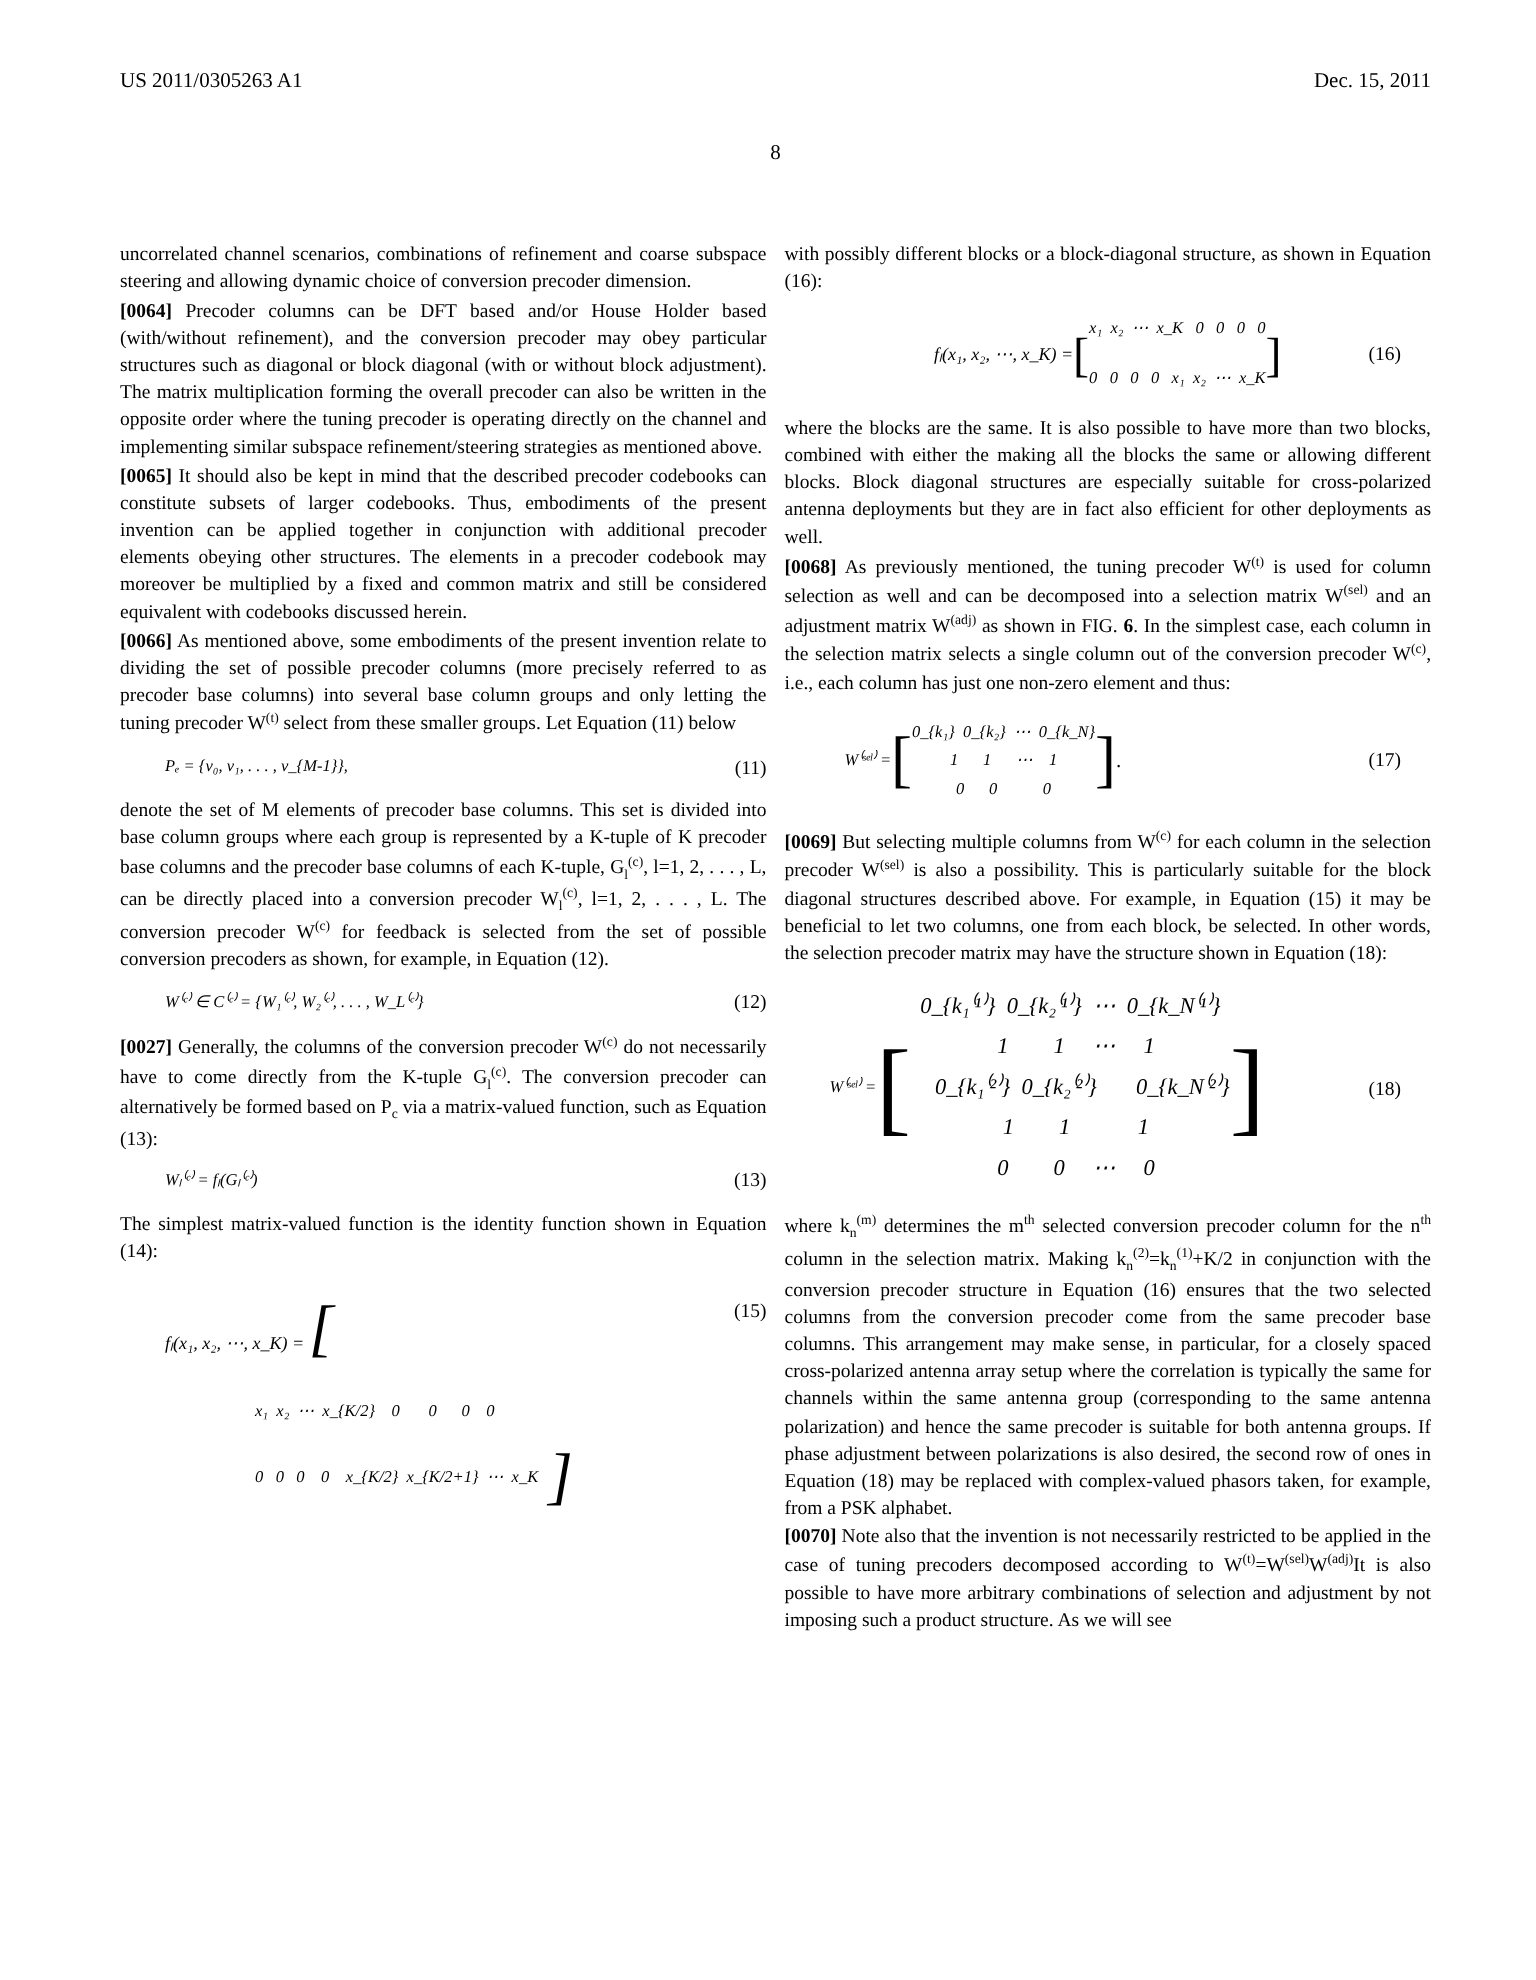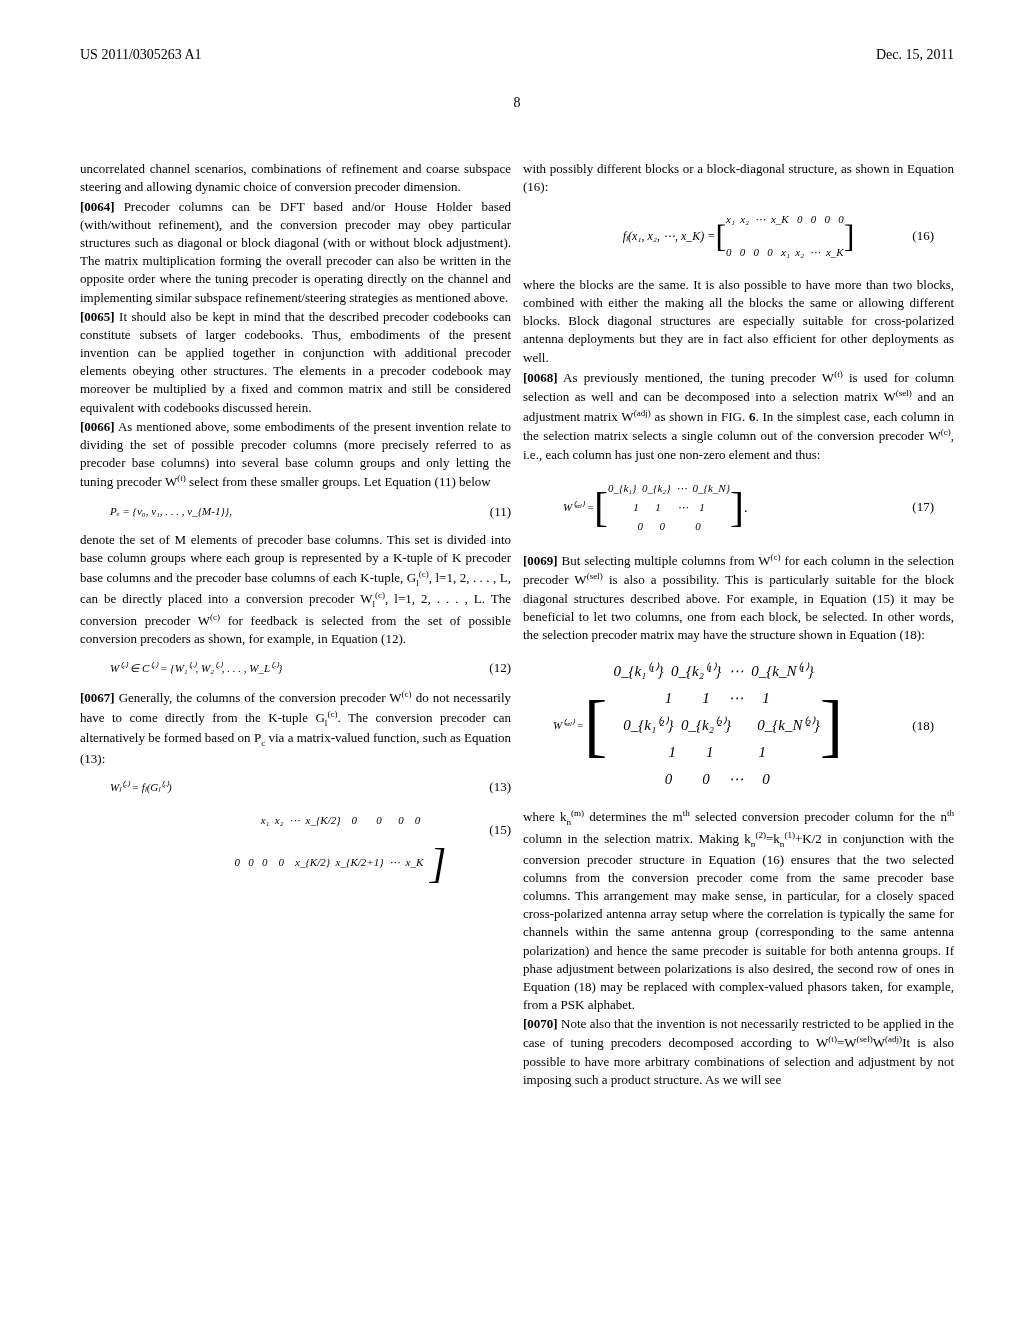--- a/index.html
+++ b/index.html
@@ -99,33 +99,37 @@
       <span>denote the set of M elements of precoder base columns. This set is divided into base column groups where each group is represented by a K-tuple of K precoder base columns and the precoder base columns of each K-tuple, G</span><sub>l</sub><sup>(c)</sup><span>, l=1, 2, . . . , L, can be directly placed into a conversion precoder W</span><sub>l</sub><sup>(c)</sup><span>, l=1, 2, . . . , L. The conversion precoder W</span><sup>(c)</sup><span> for feedback is selected from the set of possible conversion precoders as shown, for example, in Equation (12).</span>
     </p>
 
     <div class="eq-block">
       <span>W⁽ᶜ⁾ ∈ C⁽ᶜ⁾ = {W₁⁽ᶜ⁾, W₂⁽ᶜ⁾, . . . , W_L⁽ᶜ⁾}</span>
       <span class="eq-num">(12)</span>
     </div>
 
 
     <p class="para-start">
-      <span class="label">[0067]</span><span> Generally, the columns of the conversion precoder W</span><sup>(c)</sup><span> do not necessarily have to come directly from the K-tuple G</span><sub>l</sub><sup>(c)</sup><span>. The conversion precoder can alternatively be formed based on P</span><sub>c</sub><span> via a matrix-valued function, such as Equation (13):</span>
+      <span class="label">[0027]</span><span> Generally, the columns of the conversion precoder W</span><sup>(c)</sup><span> do not necessarily have to come directly from the K-tuple G</span><sub>l</sub><sup>(c)</sup><span>. The conversion precoder can alternatively be formed based on P</span><sub>c</sub><span> via a matrix-valued function, such as Equation (13):</span>
     </p>
 
     <div class="eq-block">
       <span>Wₗ⁽ᶜ⁾ = fₗ(Gₗ⁽ᶜ⁾)</span>
       <span class="eq-num">(13)</span>
     </div>
 
-
-
-
-    <div class="eq-block-centered" style="text-align:center; margin-left:30px;">
+    <p>The simplest matrix-valued function is the identity function shown in Equation (14):</p>
+
+
+
+    <div class="eq-block-centered" style="text-align:left; margin-left:30px;">
       <span class="eq-num" style="right:0; top:8px; transform:none;">(15)</span>
+      <div style="font-style:italic; font-size:12px;">
+        <span>fₗ(x₁, x₂, ⋯, x_K) = </span><span class="bracket-big">[</span>
+      </div>
       <div style="margin-left:60px; margin-top:18px; font-style:italic; font-size:11px;">
         <div style="white-space:pre;">x₁  x₂  ⋯  x_{K/2}    0       0      0    0</div>
         <div style="margin-top:6px;">
           <span style="white-space:pre;">0   0   0    0    x_{K/2}  x_{K/2+1}  ⋯  x_K</span>
           <span class="bracket-big" style="vertical-align:middle; margin-left:4px;">]</span>
         </div>
       </div>
     </div>
   </div>
 

